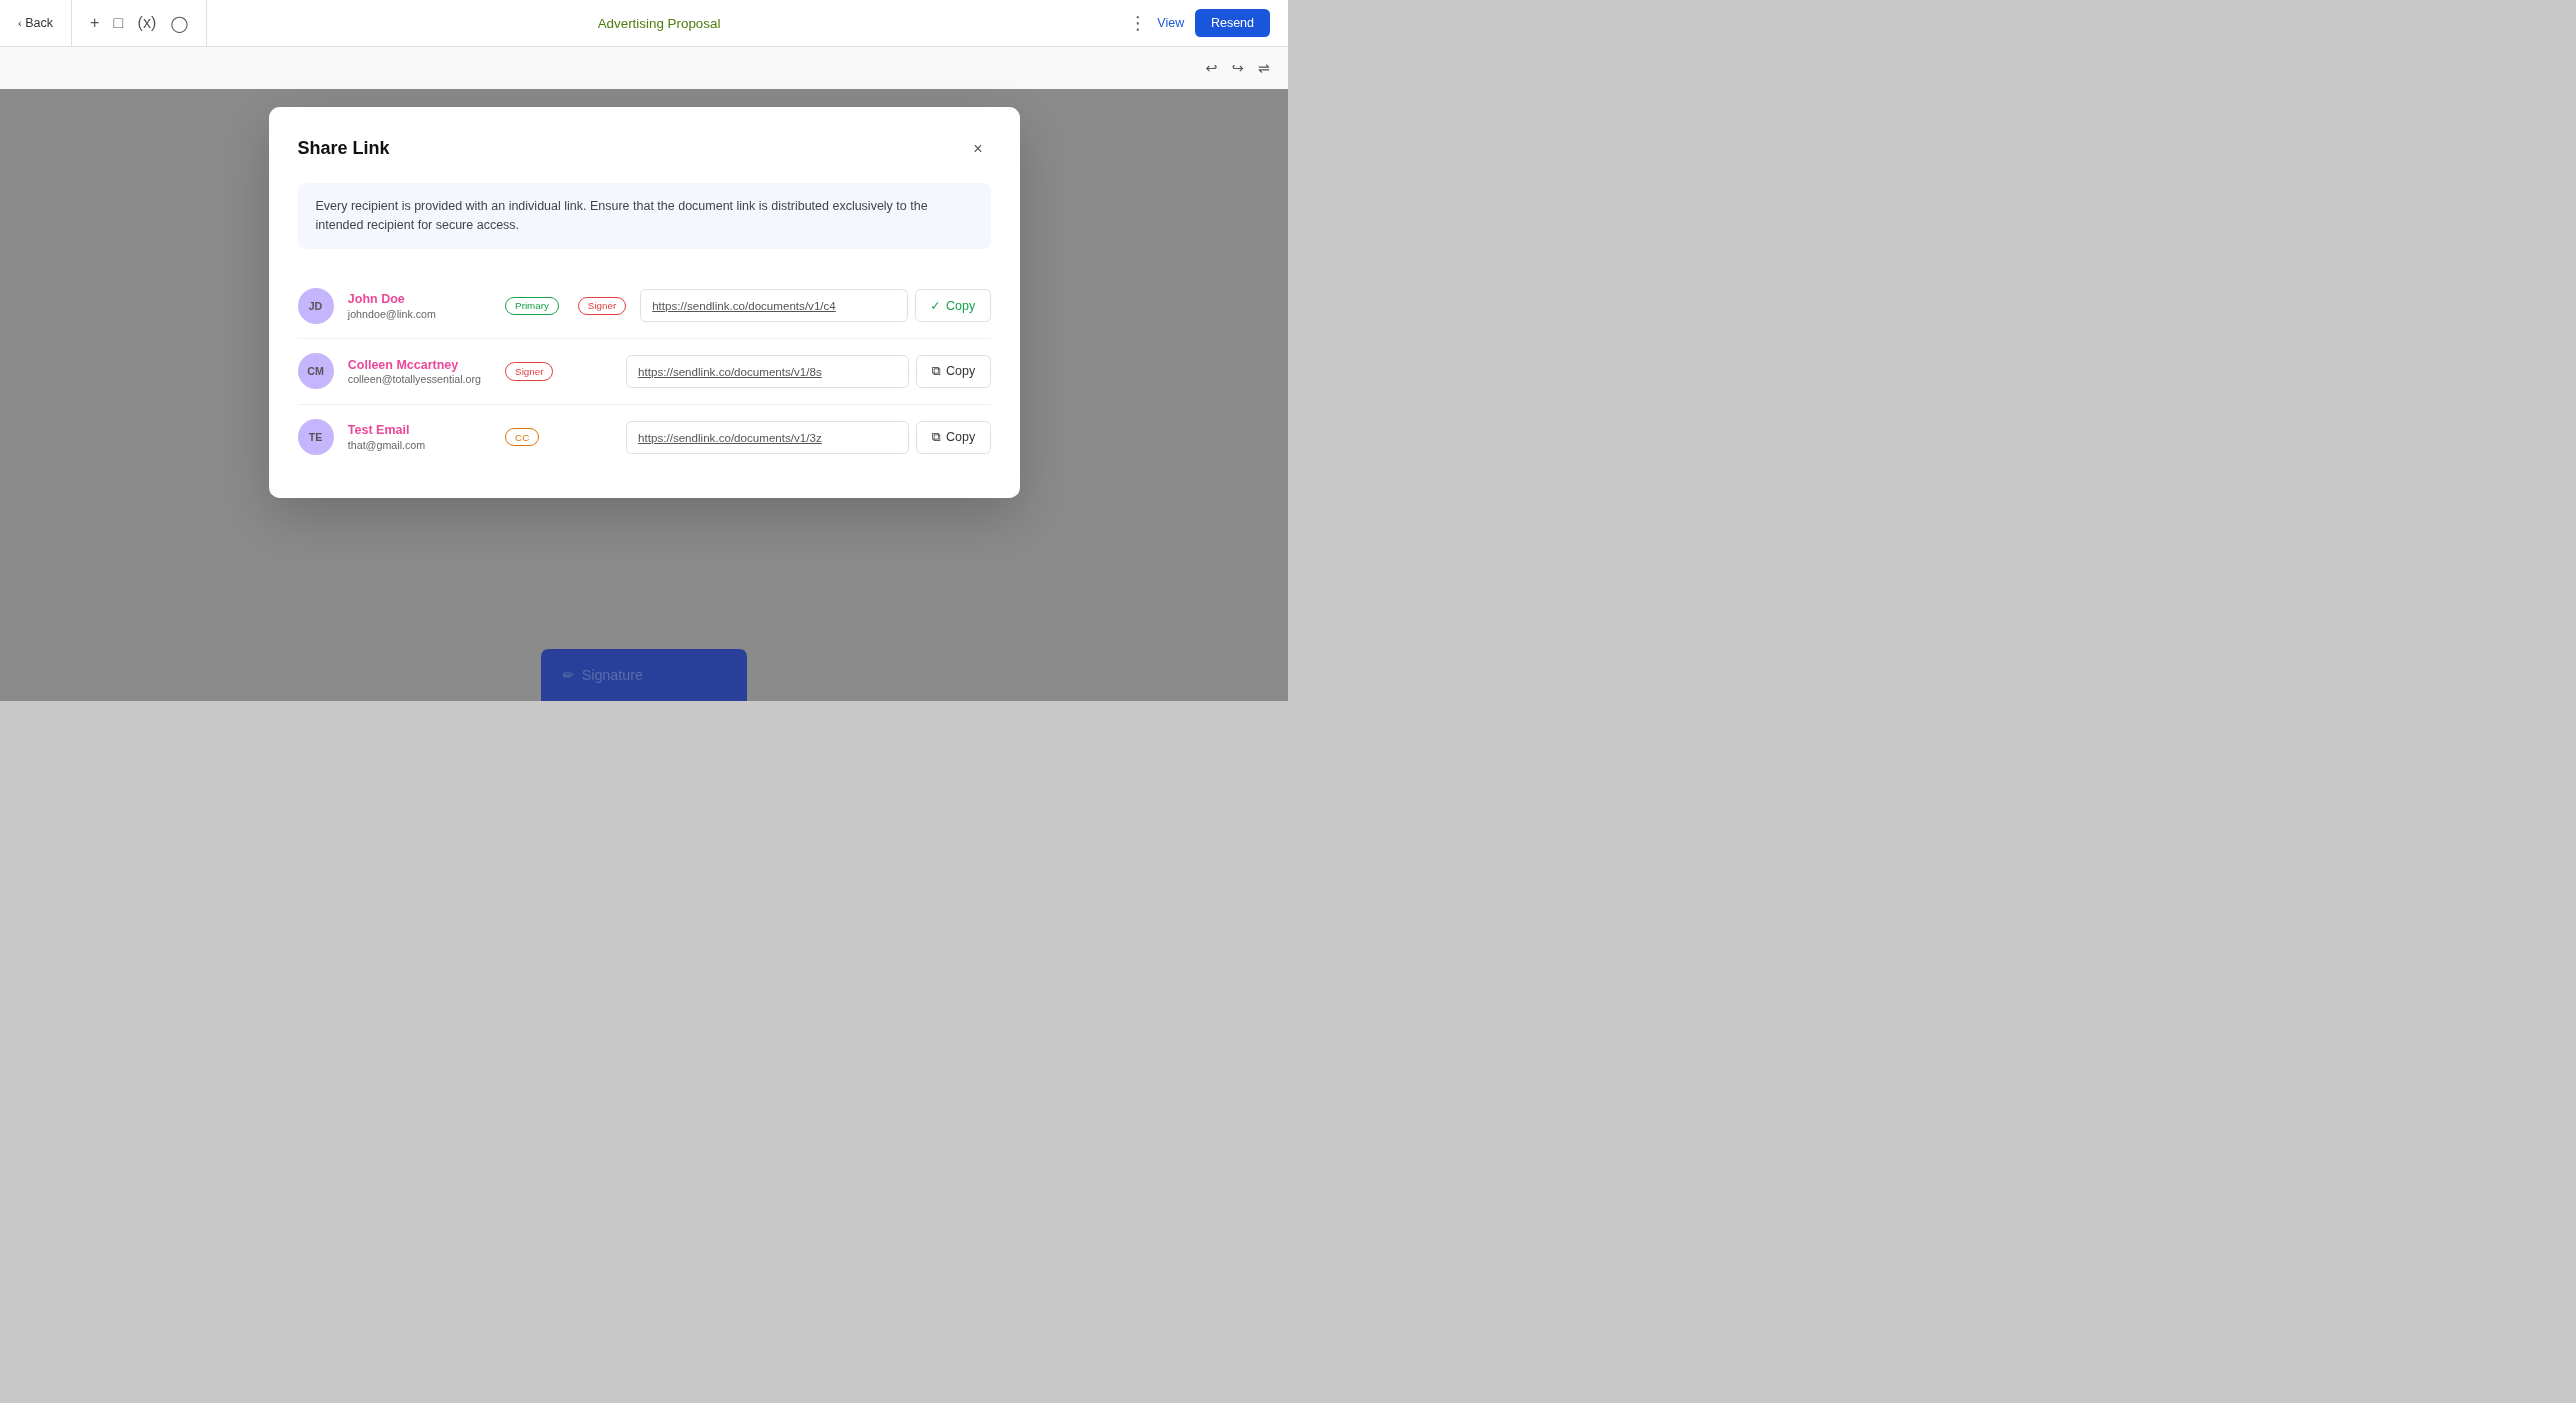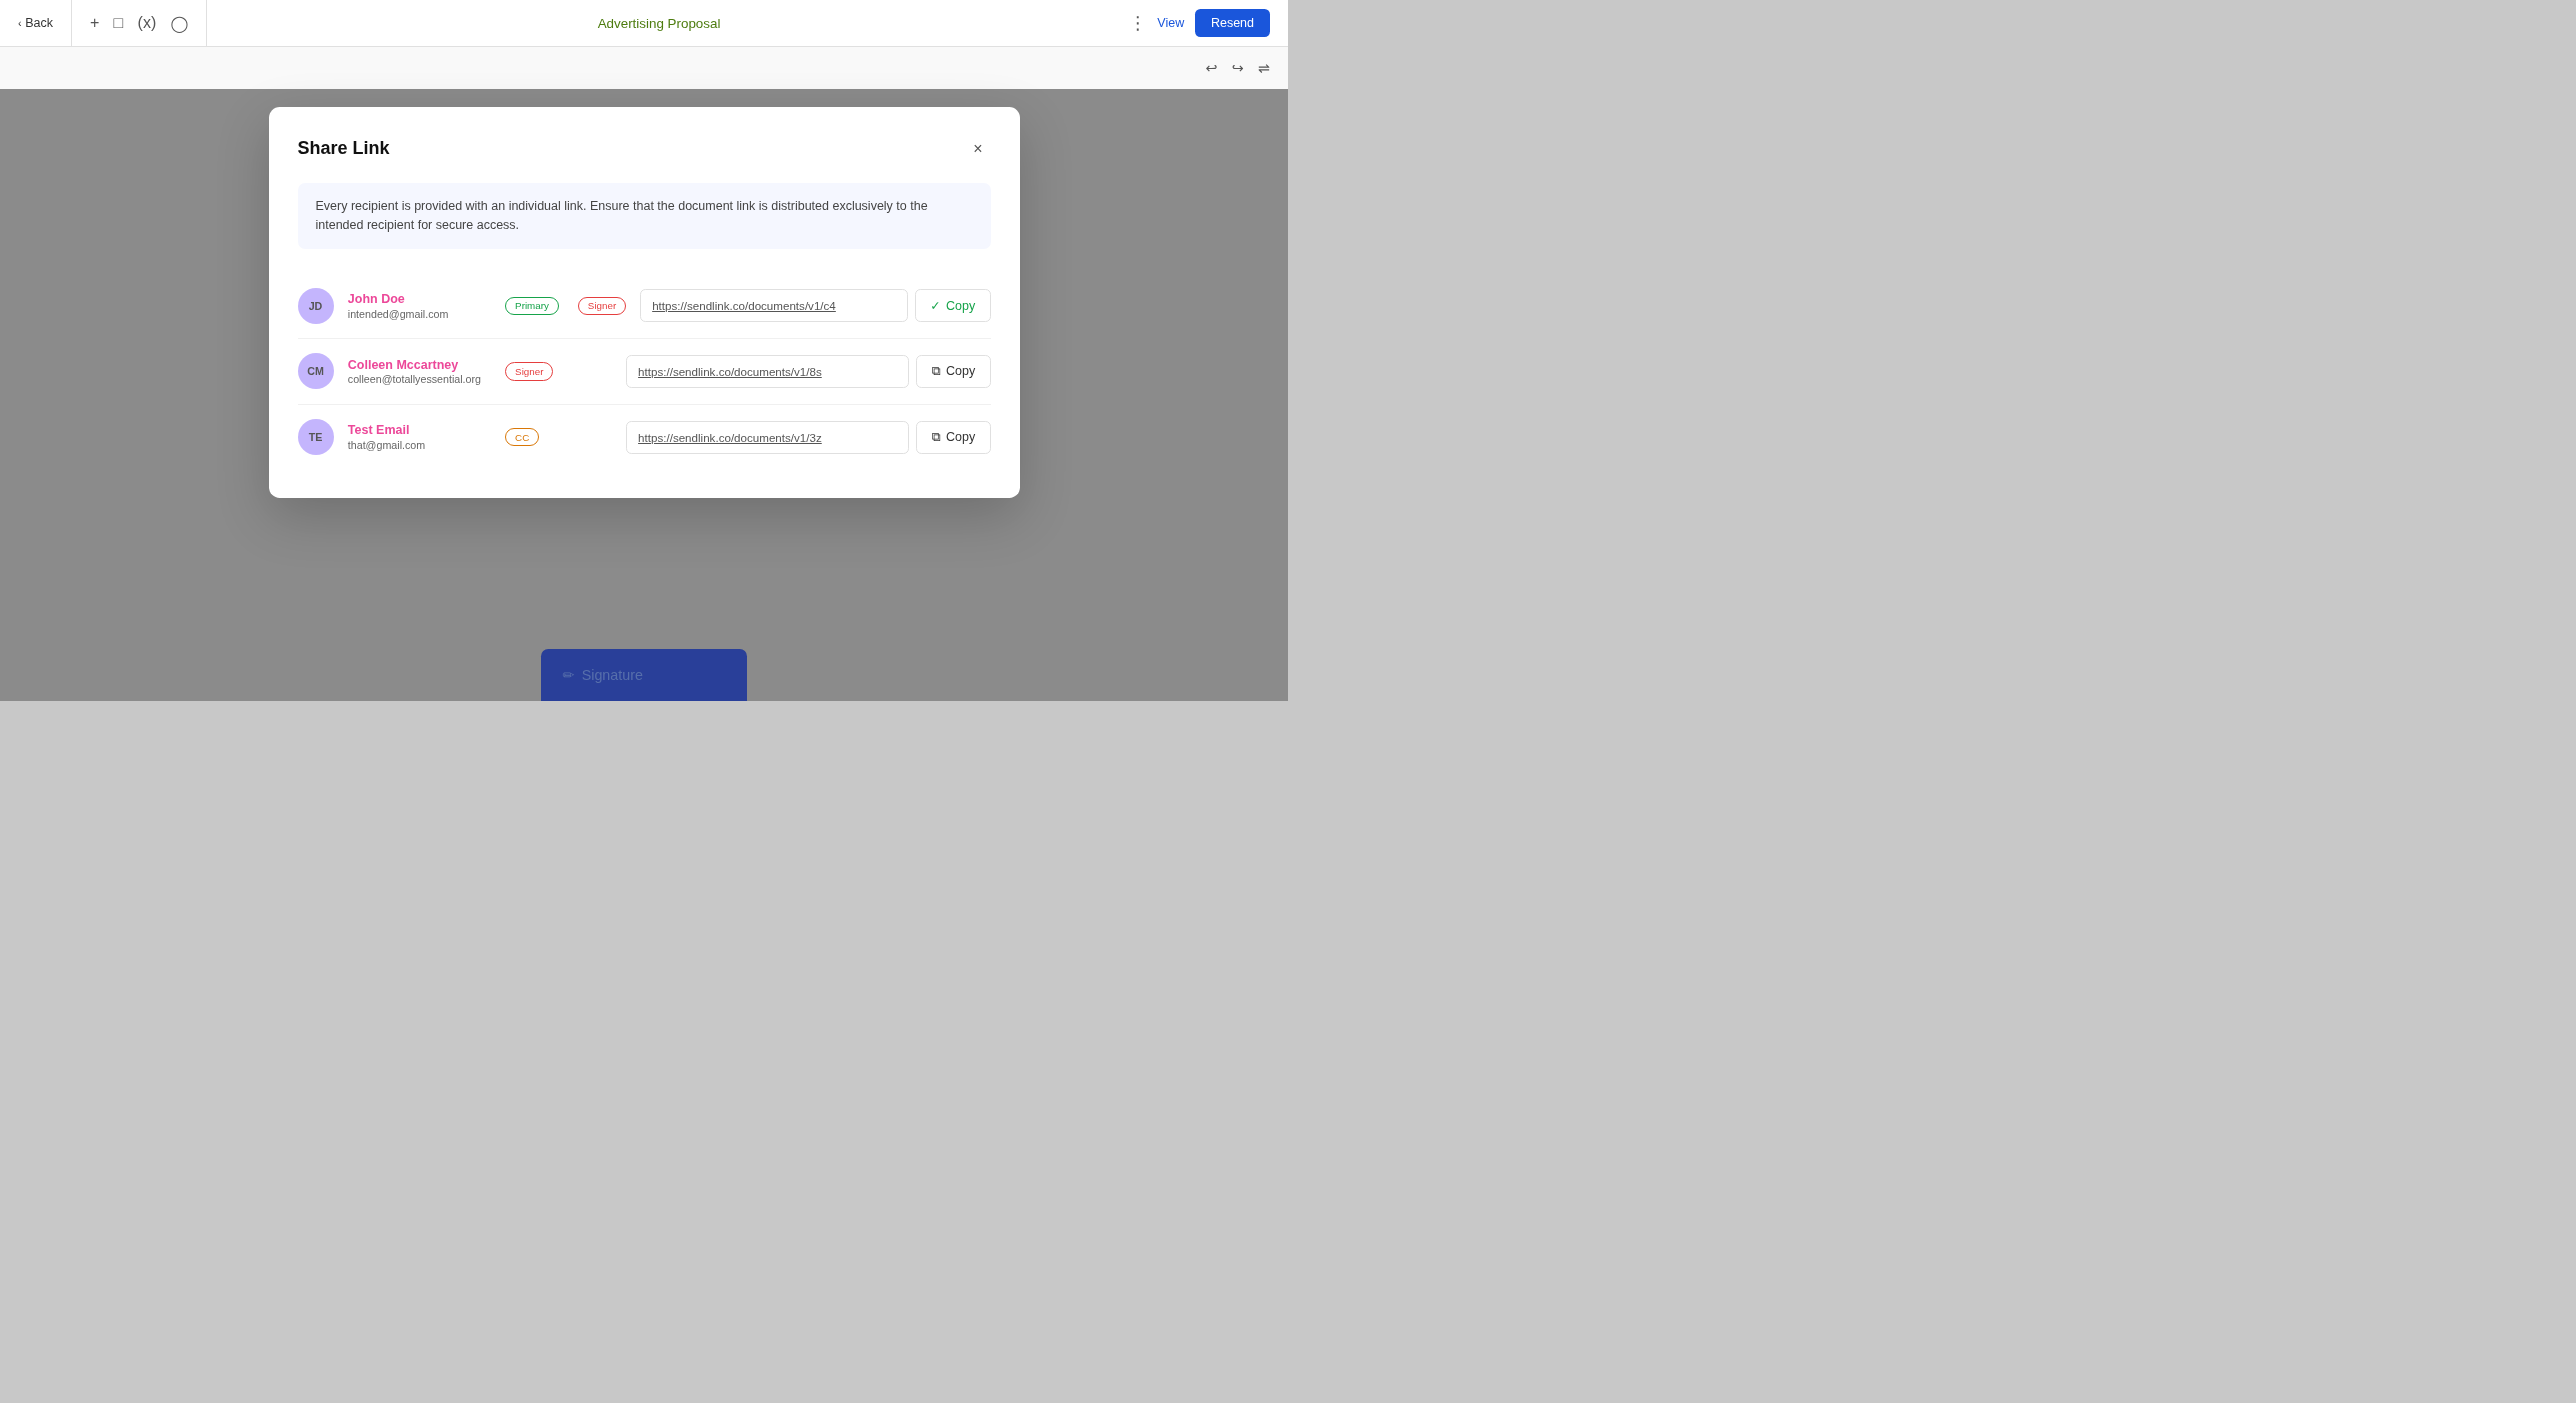--- a/index.html
+++ b/index.html
@@ -358,21 +358,21 @@
 
     <div class="info-box">
       <p class="info-box-text">Every recipient is provided with an individual link. Ensure that the document link is distributed exclusively to the intended recipient for secure access.</p>
     </div>
 
     <div id="recipients-container">
         <div class="recipient-row">
           <div class="avatar">JD</div>
           <div class="recipient-info">
     <div class="recipient-name">John Doe</div>
-    <div class="recipient-email">intended@gmail.com</div>
+    <div class="recipient-email">johndoe@link.com</div>
   </div>
           <div class="badges">
             <span class="badge badge-primary">Primary</span>
             <span class="badge badge-signer">Signer</span>
           </div>
           <div class="link-area">
             <div class="link-input">https://sendlink.co/documents/v1/c4</div>
             <button class="copy-btn copied">
               <span style="color:#16a34a;">✓</span> 
               <span>Copy</span>

